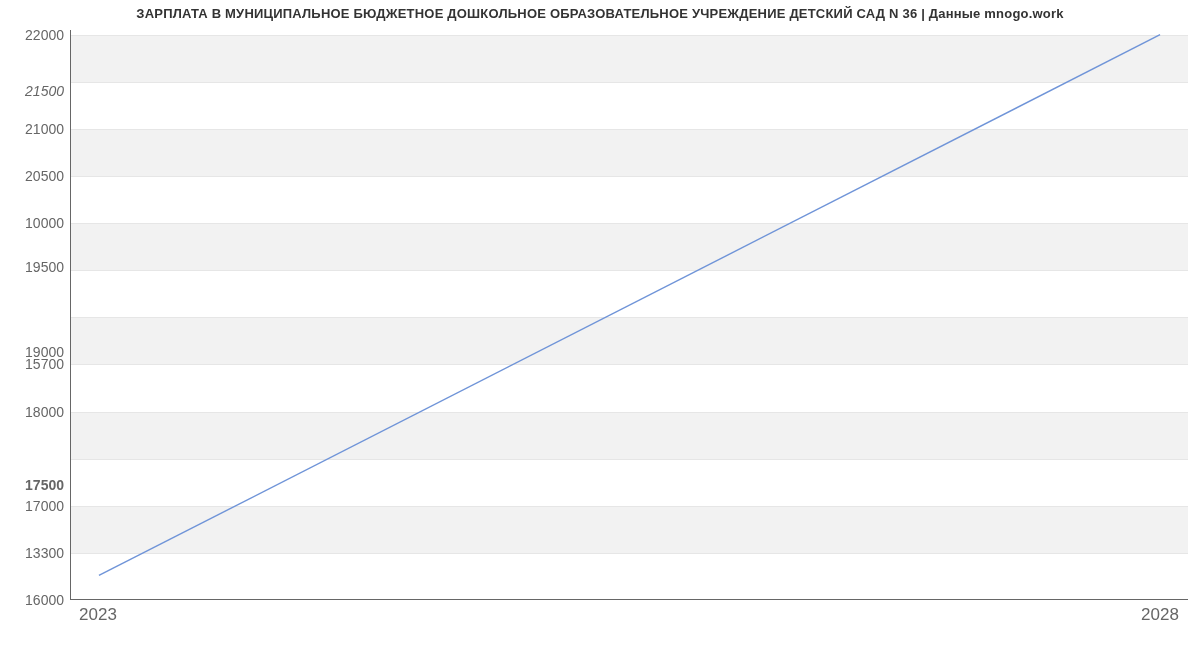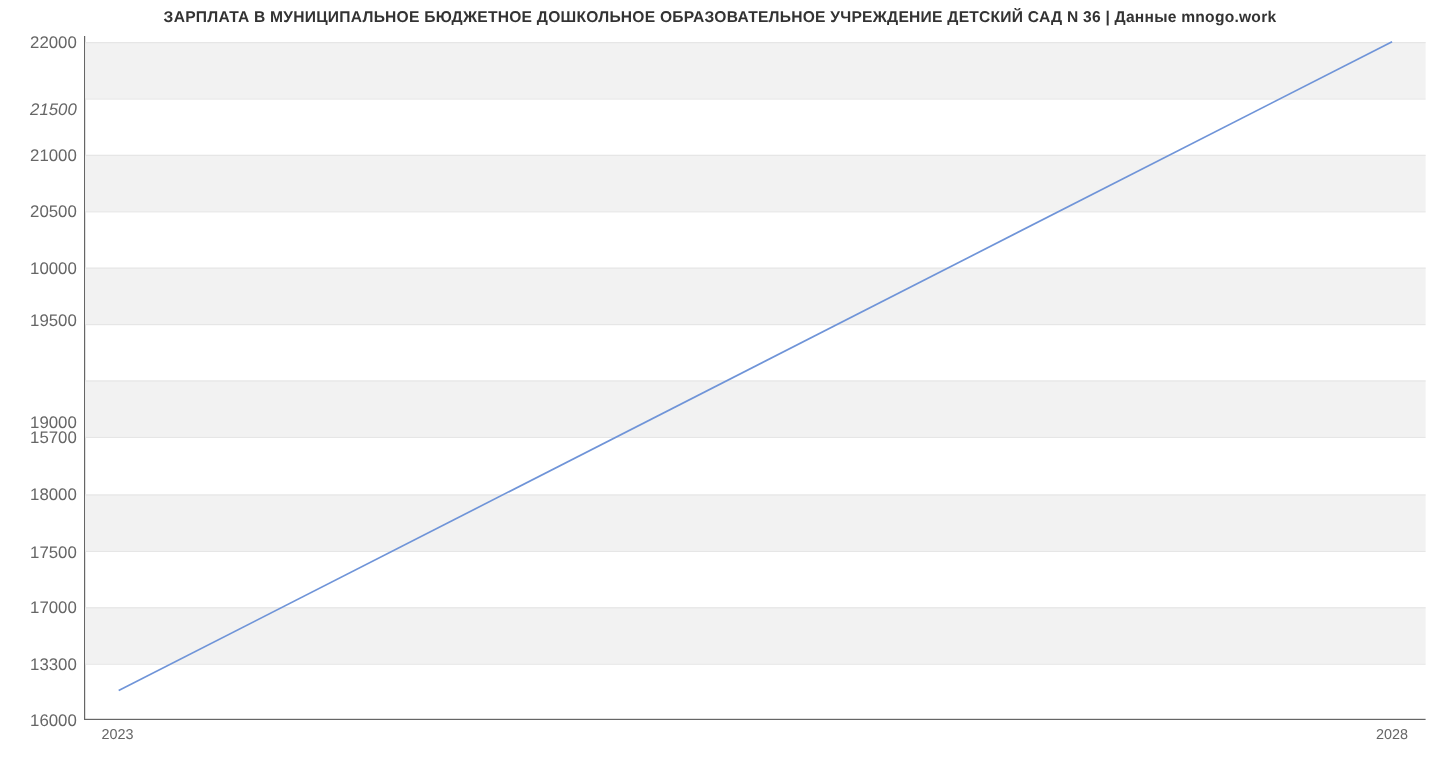--- a/index.html
+++ b/index.html
@@ -55,21 +55,21 @@
     right: 1136px; 
     width: 58px;
     text-align: right;
     font-size: 14px;
     color: #666;
     transform: translateY(-50%);
   }
   .xtick {
     position: absolute;
     top: 605px;
-    font-size: 12px;
+    font-size: 17px;
     color: #666;
     transform: translateX(-50%);
   }
   svg.line {
     position: absolute;
     left: 0;
     top: 0;
     width: 100%;
     height: 100%;
     overflow: visible;
@@ -82,21 +82,21 @@
 </style>
 </head>
 <body>
 
 <div class="chart-wrap">
   <div class="title">ЗАРПЛАТА В МУНИЦИПАЛЬНОЕ БЮДЖЕТНОЕ ДОШКОЛЬНОЕ ОБРАЗОВАТЕЛЬНОЕ УЧРЕЖДЕНИЕ ДЕТСКИЙ САД N 36 | Данные mnogo.work</div>
 
   <div class="ytick" style="top:600px;">16000</div>
   <div class="ytick" style="top:552.89px;">13300</div>
   <div class="ytick" style="top:505.79px;">17000</div>
-  <div class="ytick" style="top:460px;">17500</div>
+  <div class="ytick" style="top:485px;font-weight:bold;">17500</div>
   <div class="ytick" style="top:411.57px;">18000</div>
   <div class="ytick" style="top:364.46px;">15700</div>
   <div class="ytick" style="top:317.36px;margin-top:35px;">19000</div>
   <div class="ytick" style="top:267px;">19500</div>
   <div class="ytick" style="top:223.14px;">10000</div>
   <div class="ytick" style="top:176.03px;">20500</div>
   <div class="ytick" style="top:128.93px;">21000</div>
   <div class="ytick" style="top:91px;font-style:italic;">21500</div>
   <div class="ytick" style="top:34.71px;">22000</div>
 

